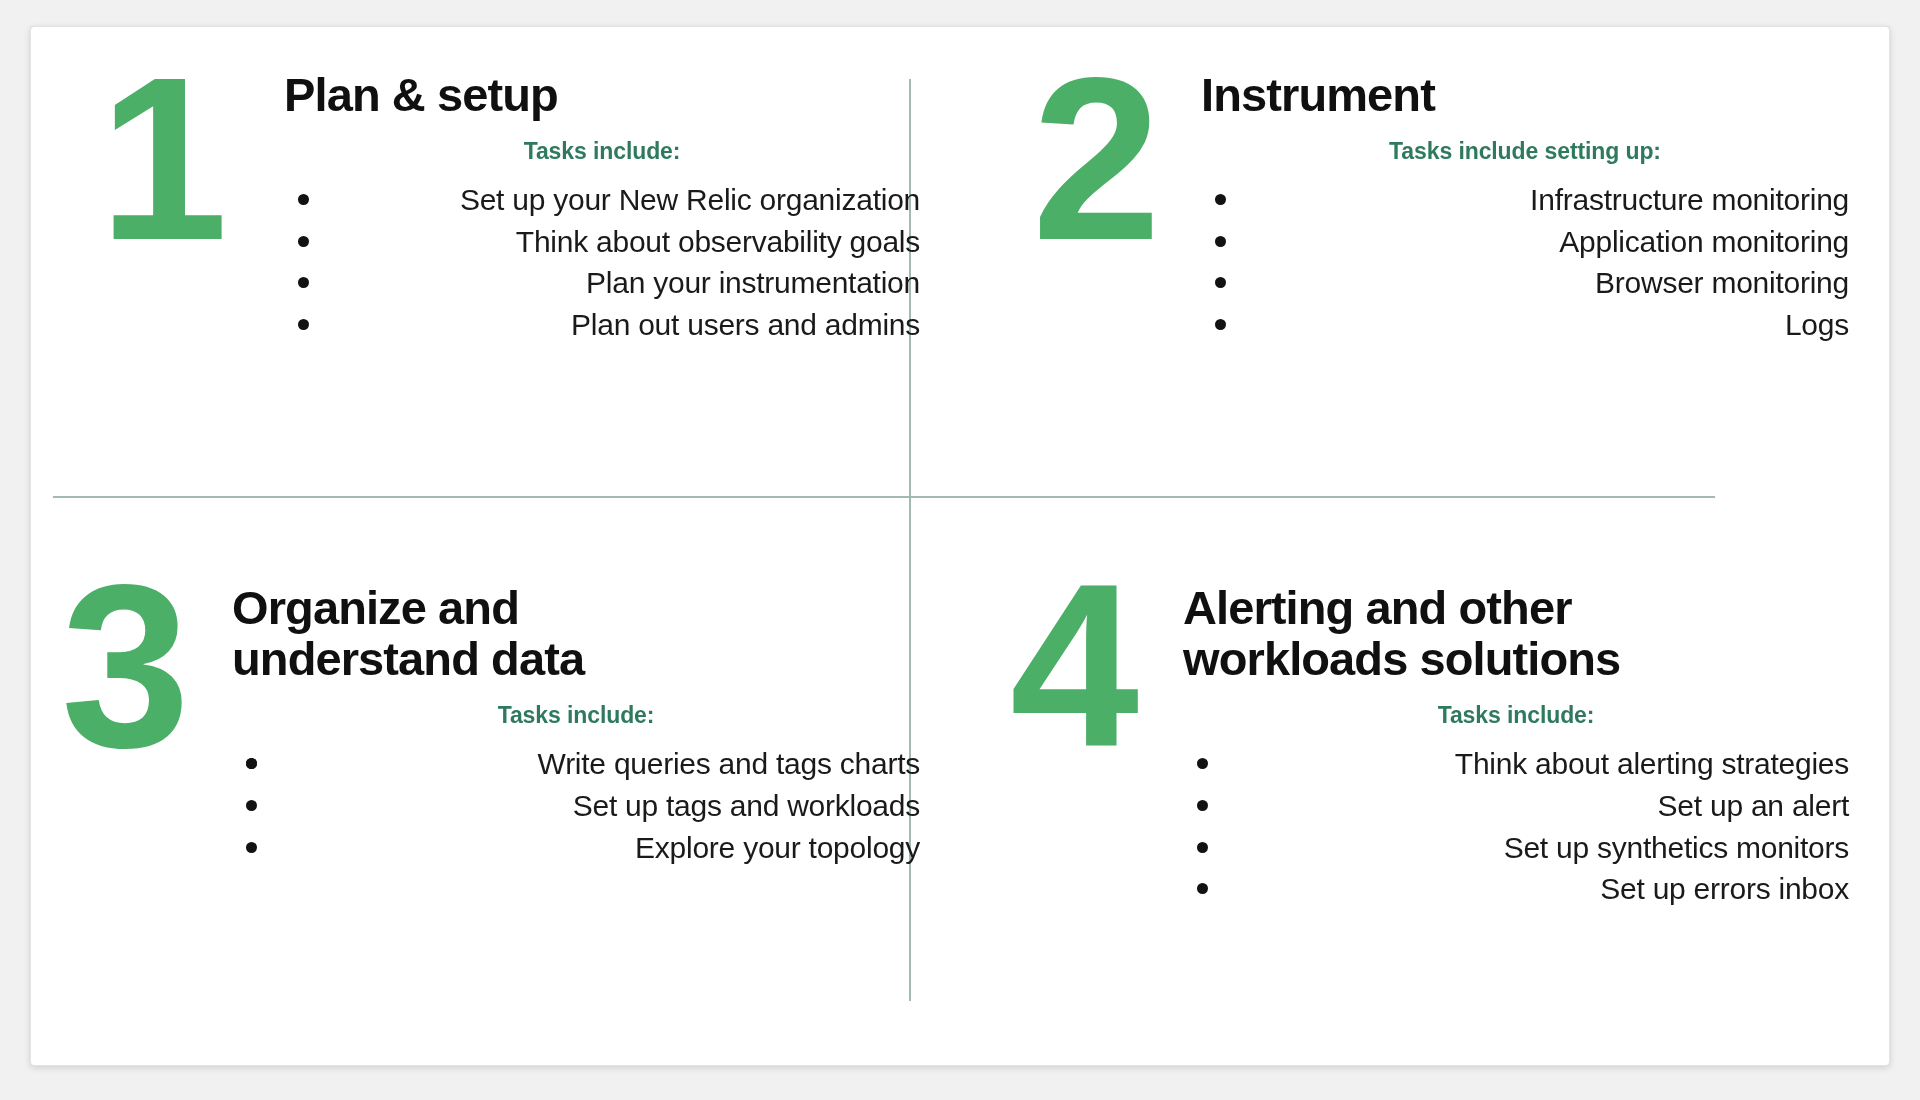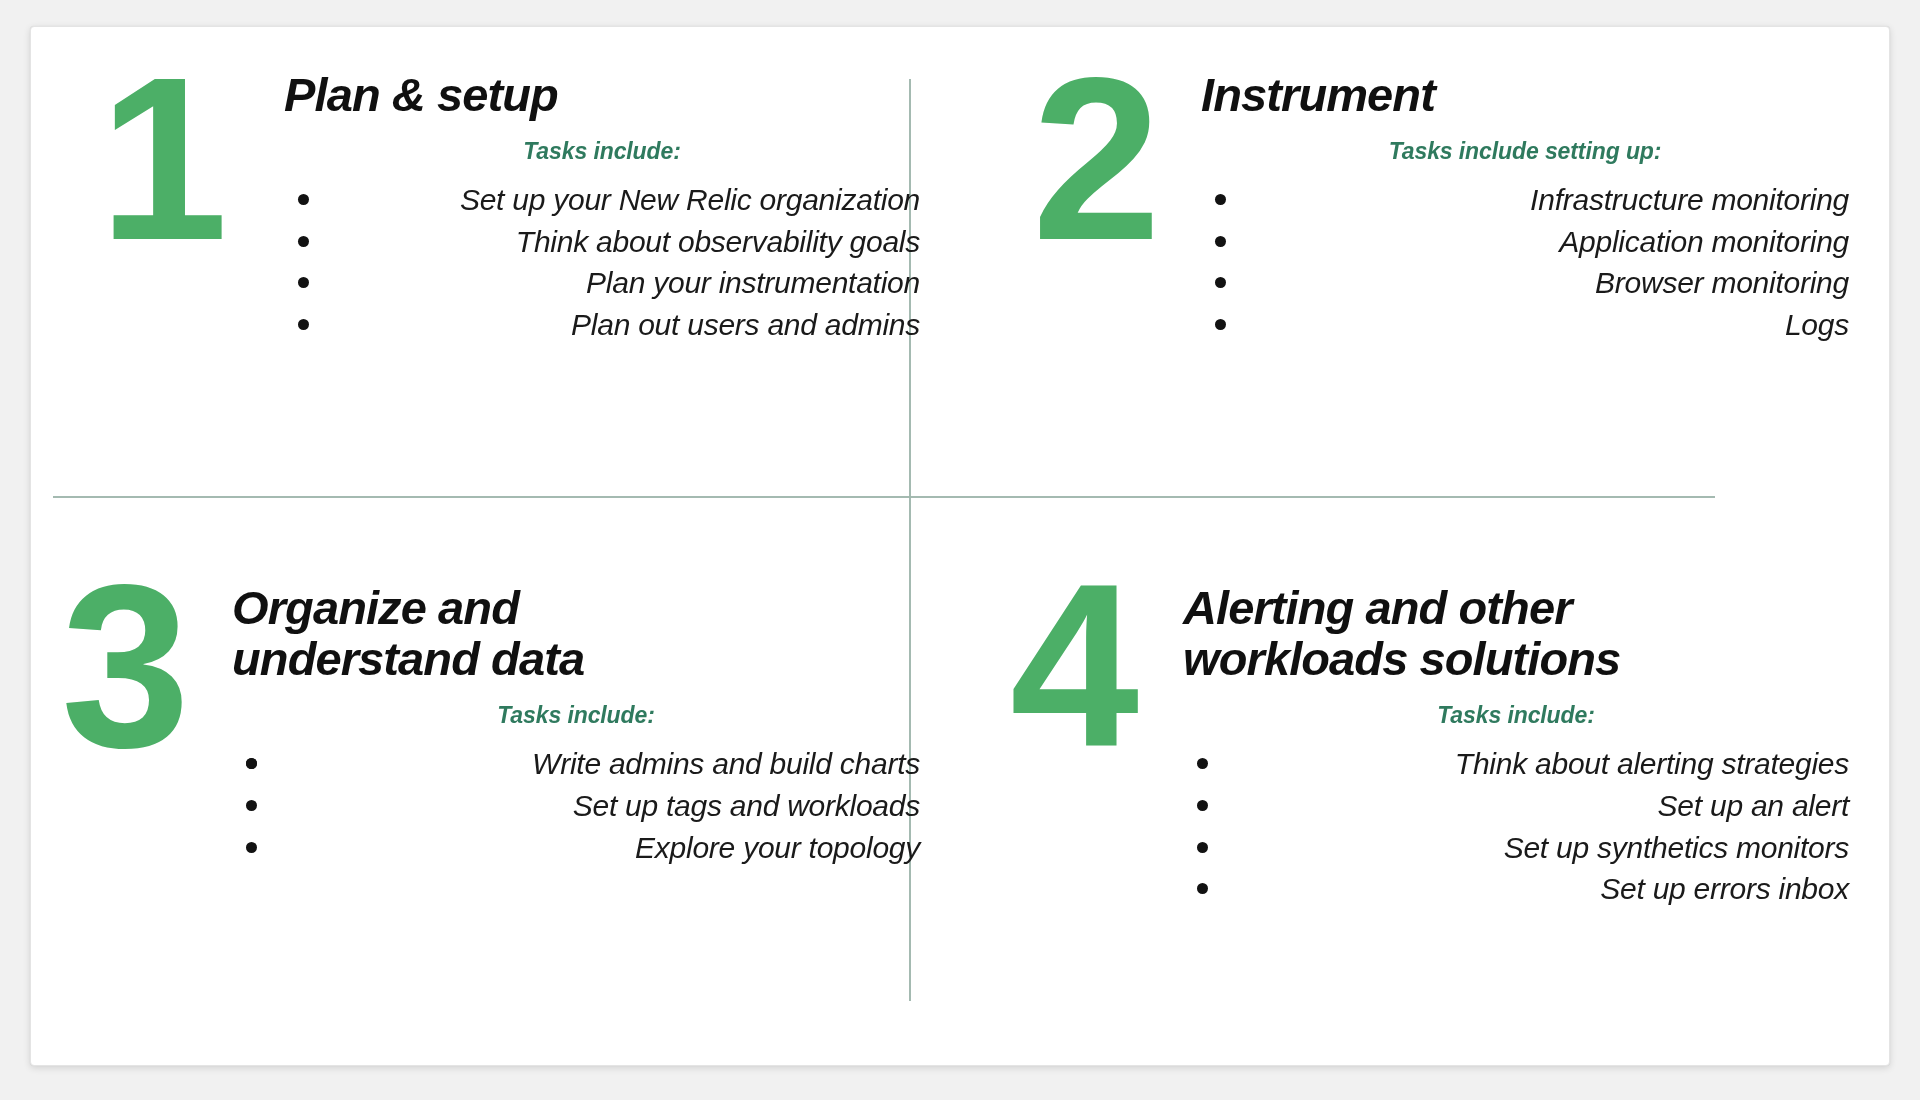--- a/index.html
+++ b/index.html
@@ -81,21 +81,20 @@
   }
   .q1 .numeral { margin-left: 46px; margin-top: 14px; }
   .q2 .numeral { margin-left: 0px;  margin-top: 14px; }
   .q3 .numeral { margin-left: 30px; margin-top: 8px;  }
   .q4 .numeral { margin-left: 0px;  margin-top: 8px;  }
 
   .body {
     flex: 1 1 auto;
     min-width: 0;
     padding-top: 14px;
-    font-style: italic;
   }
   .q1 .body { margin-left: 62px; }
   .q2 .body { margin-left: 46px; }
   .q3 .body { margin-left: 48px; }
   .q4 .body { margin-left: 50px; }
 
   .heading {
     color: #101010;
     font-size: 47px;
     font-weight: 700;
@@ -178,21 +177,21 @@
       </div>
 
       <div class="quad q3">
         <div class="numeral">3</div>
         <div class="body">
           <div class="heading">Organize and
 understand data</div>
           <div class="tasks-label">Tasks include:</div>
           <ul class="tasks">
             <li><span class="bullet"></span></li>
-            <li><span class="bullet"></span><span>Write admins and build charts</span></li>
+            <li><span class="bullet"></span><span>Write queries and tags charts</span></li>
             <li><span class="bullet"></span><span>Set up tags and workloads</span></li>
             <li><span class="bullet"></span><span>Explore your topology</span></li>
           </ul>
         </div>
       </div>
 
       <div class="quad q4">
         <div class="numeral">4</div>
         <div class="body">
           <div class="heading">Alerting and other

